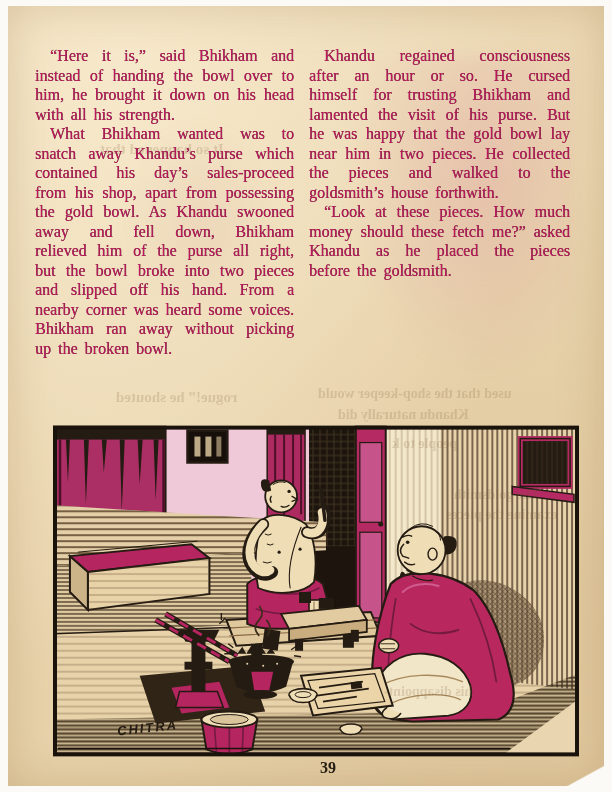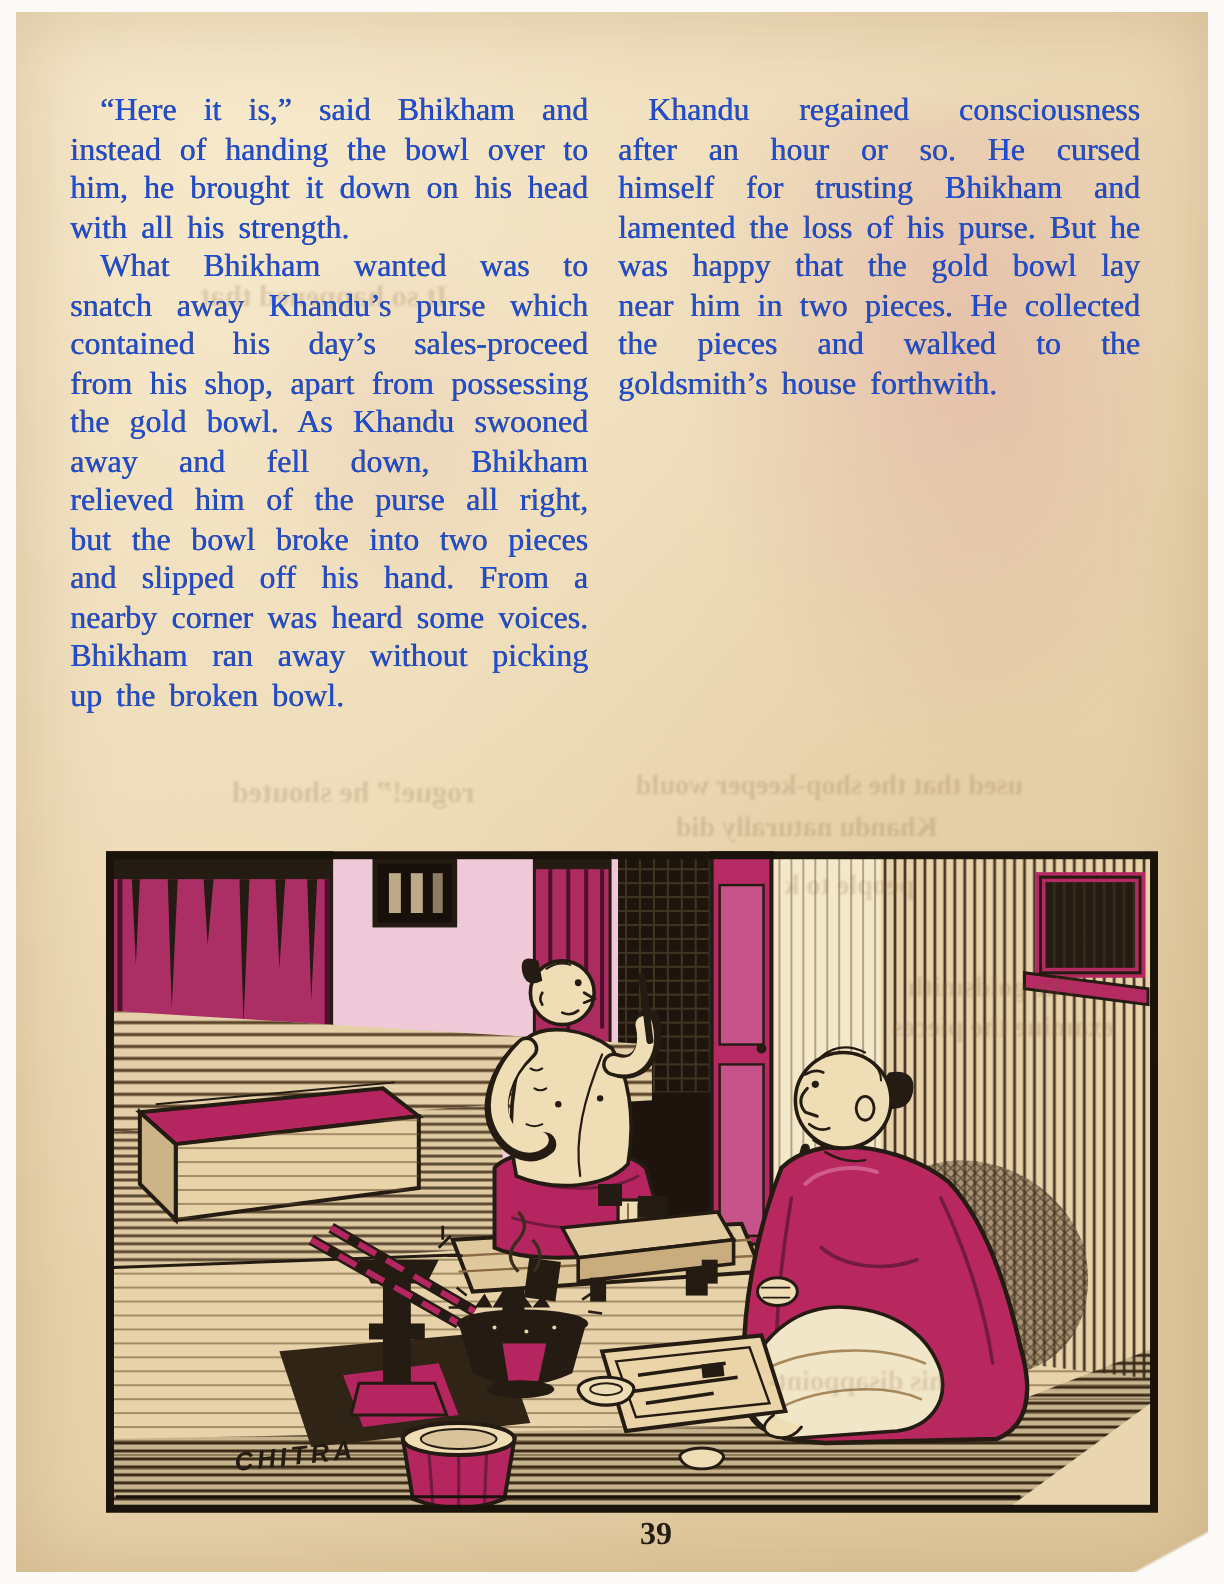--- a/index.html
+++ b/index.html
@@ -10,21 +10,21 @@
          radial-gradient(ellipse at 20% 10%, rgba(255,245,220,0.5), transparent 60%),
          radial-gradient(ellipse at 85% 80%, rgba(190,150,95,0.18), transparent 55%),
          linear-gradient(160deg,#efddbb 0%,#ead6b0 45%,#e5cfa6 100%);
        box-shadow: inset 0 0 46px rgba(146,106,56,0.28);}
   .haze{position:absolute;pointer-events:none;filter:blur(7px);}
   .haze1{left:340px;top:55px;width:235px;height:330px;
        background:radial-gradient(ellipse at 60% 35%, rgba(216,139,150,0.30), transparent 68%);}
   .haze2{left:120px;top:120px;width:160px;height:200px;
        background:radial-gradient(ellipse at 50% 50%, rgba(205,150,140,0.14), transparent 70%);}
   .col{position:absolute;top:46px;width:259px;font-size:16px;line-height:19.5px;
-       text-align:justify;color:#1d4ed8;word-spacing:3px;
+       text-align:justify;color:#be185d;word-spacing:3px;
        text-shadow:0.25px 0 0 rgba(38,31,22,0.85);}
   .col p{margin:0;text-indent:15px;}
   .col-left{left:35px;}
   .col-right{left:309px;width:261px;}
   .ghost{position:absolute;transform:scaleX(-1);color:#7d5c38;opacity:0.20;
        font-weight:bold;font-size:15px;filter:blur(0.5px);pointer-events:none;white-space:nowrap;}
   .g0{left:100px;top:141px;}
   .g1{left:116px;top:389px;}
   .g2{left:318px;top:386px;font-size:14px;}
   .g3{left:338px;top:407px;font-size:14px;}
@@ -53,21 +53,22 @@
 <div class="ghost g5">The goldsmith</div>
 <div class="ghost g6">examine the pieces</div>
 <div class="ghost g7">his disappoint-</div>
 
 <div class="col col-left">
   <p>“Here it is,” said Bhikham and instead of handing the bowl over to him, he brought it down on his head with all his strength.</p>
   <p>What Bhikham wanted was to snatch away Khandu’s purse which contained his day’s sales-proceed from his shop, apart from possessing the gold bowl. As Khandu swooned away and fell down, Bhikham relieved him of the purse all right, but the bowl broke into two pieces and slipped off his hand. From a nearby corner was heard some voices. Bhikham ran away without picking up the broken bowl.</p>
 </div>
 
 <div class="col col-right">
-  <p>Khandu regained consciousness after an hour or so.  He cursed himself for trusting Bhikham and lamented the loss of his purse.  But he was happy that the gold bowl lay near him in two pieces.  He collected the pieces and walked to the goldsmith’s house forthwith.</p>
+  <p>Khandu regained consciousness after an hour or so.  He cursed himself for trusting Bhikham and lamented the visit of his purse.  But he was happy that the gold bowl lay near him in two pieces.  He collected the pieces and walked to the goldsmith’s house forthwith.</p>
+  <p>“Look at these pieces.  How much money should these fetch me?” asked Khandu as he placed the pieces before the goldsmith.</p>
 </div>
 
 <div class="illo">
 <svg viewBox="0 0 530 334" width="528" height="334" xmlns="http://www.w3.org/2000/svg">
   <defs>
     <pattern id="hstripe" width="6" height="6" patternUnits="userSpaceOnUse">
       <path d="M0,3 H6" stroke="#5a4329" stroke-width="1.6"></path>
     </pattern>
     <pattern id="hdense" width="4" height="4" patternUnits="userSpaceOnUse">
       <path d="M0,2 H4" stroke="#3a2a18" stroke-width="1.5"></path>

